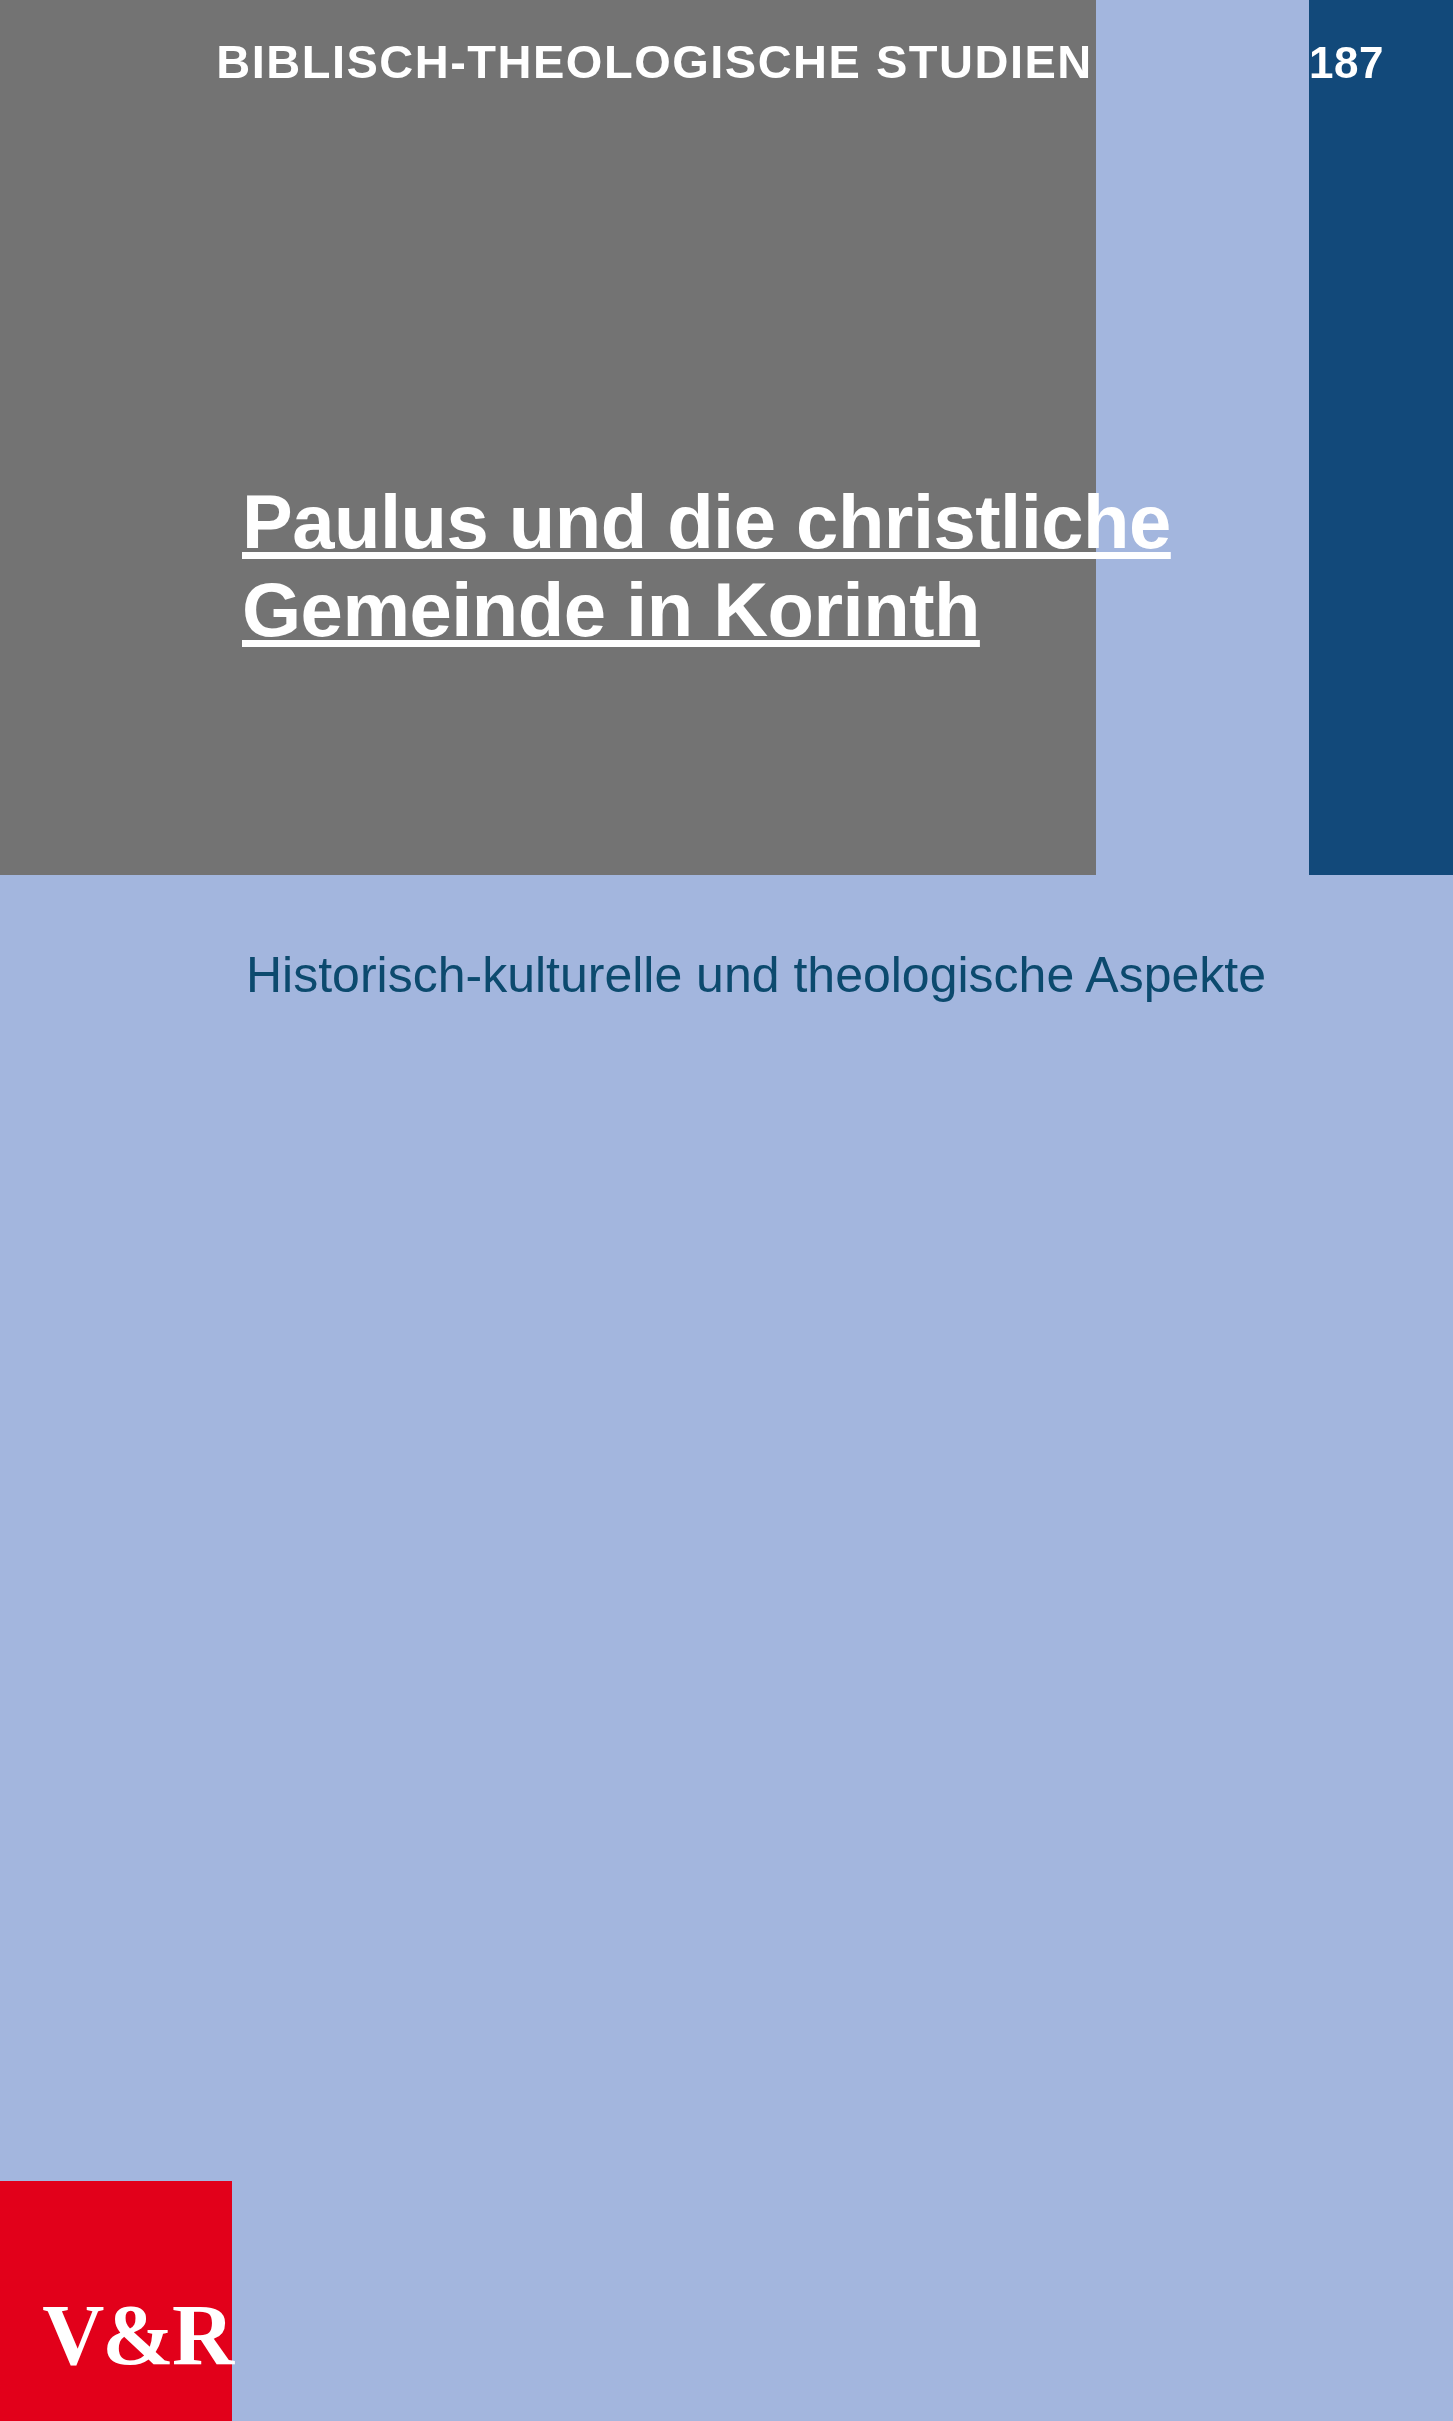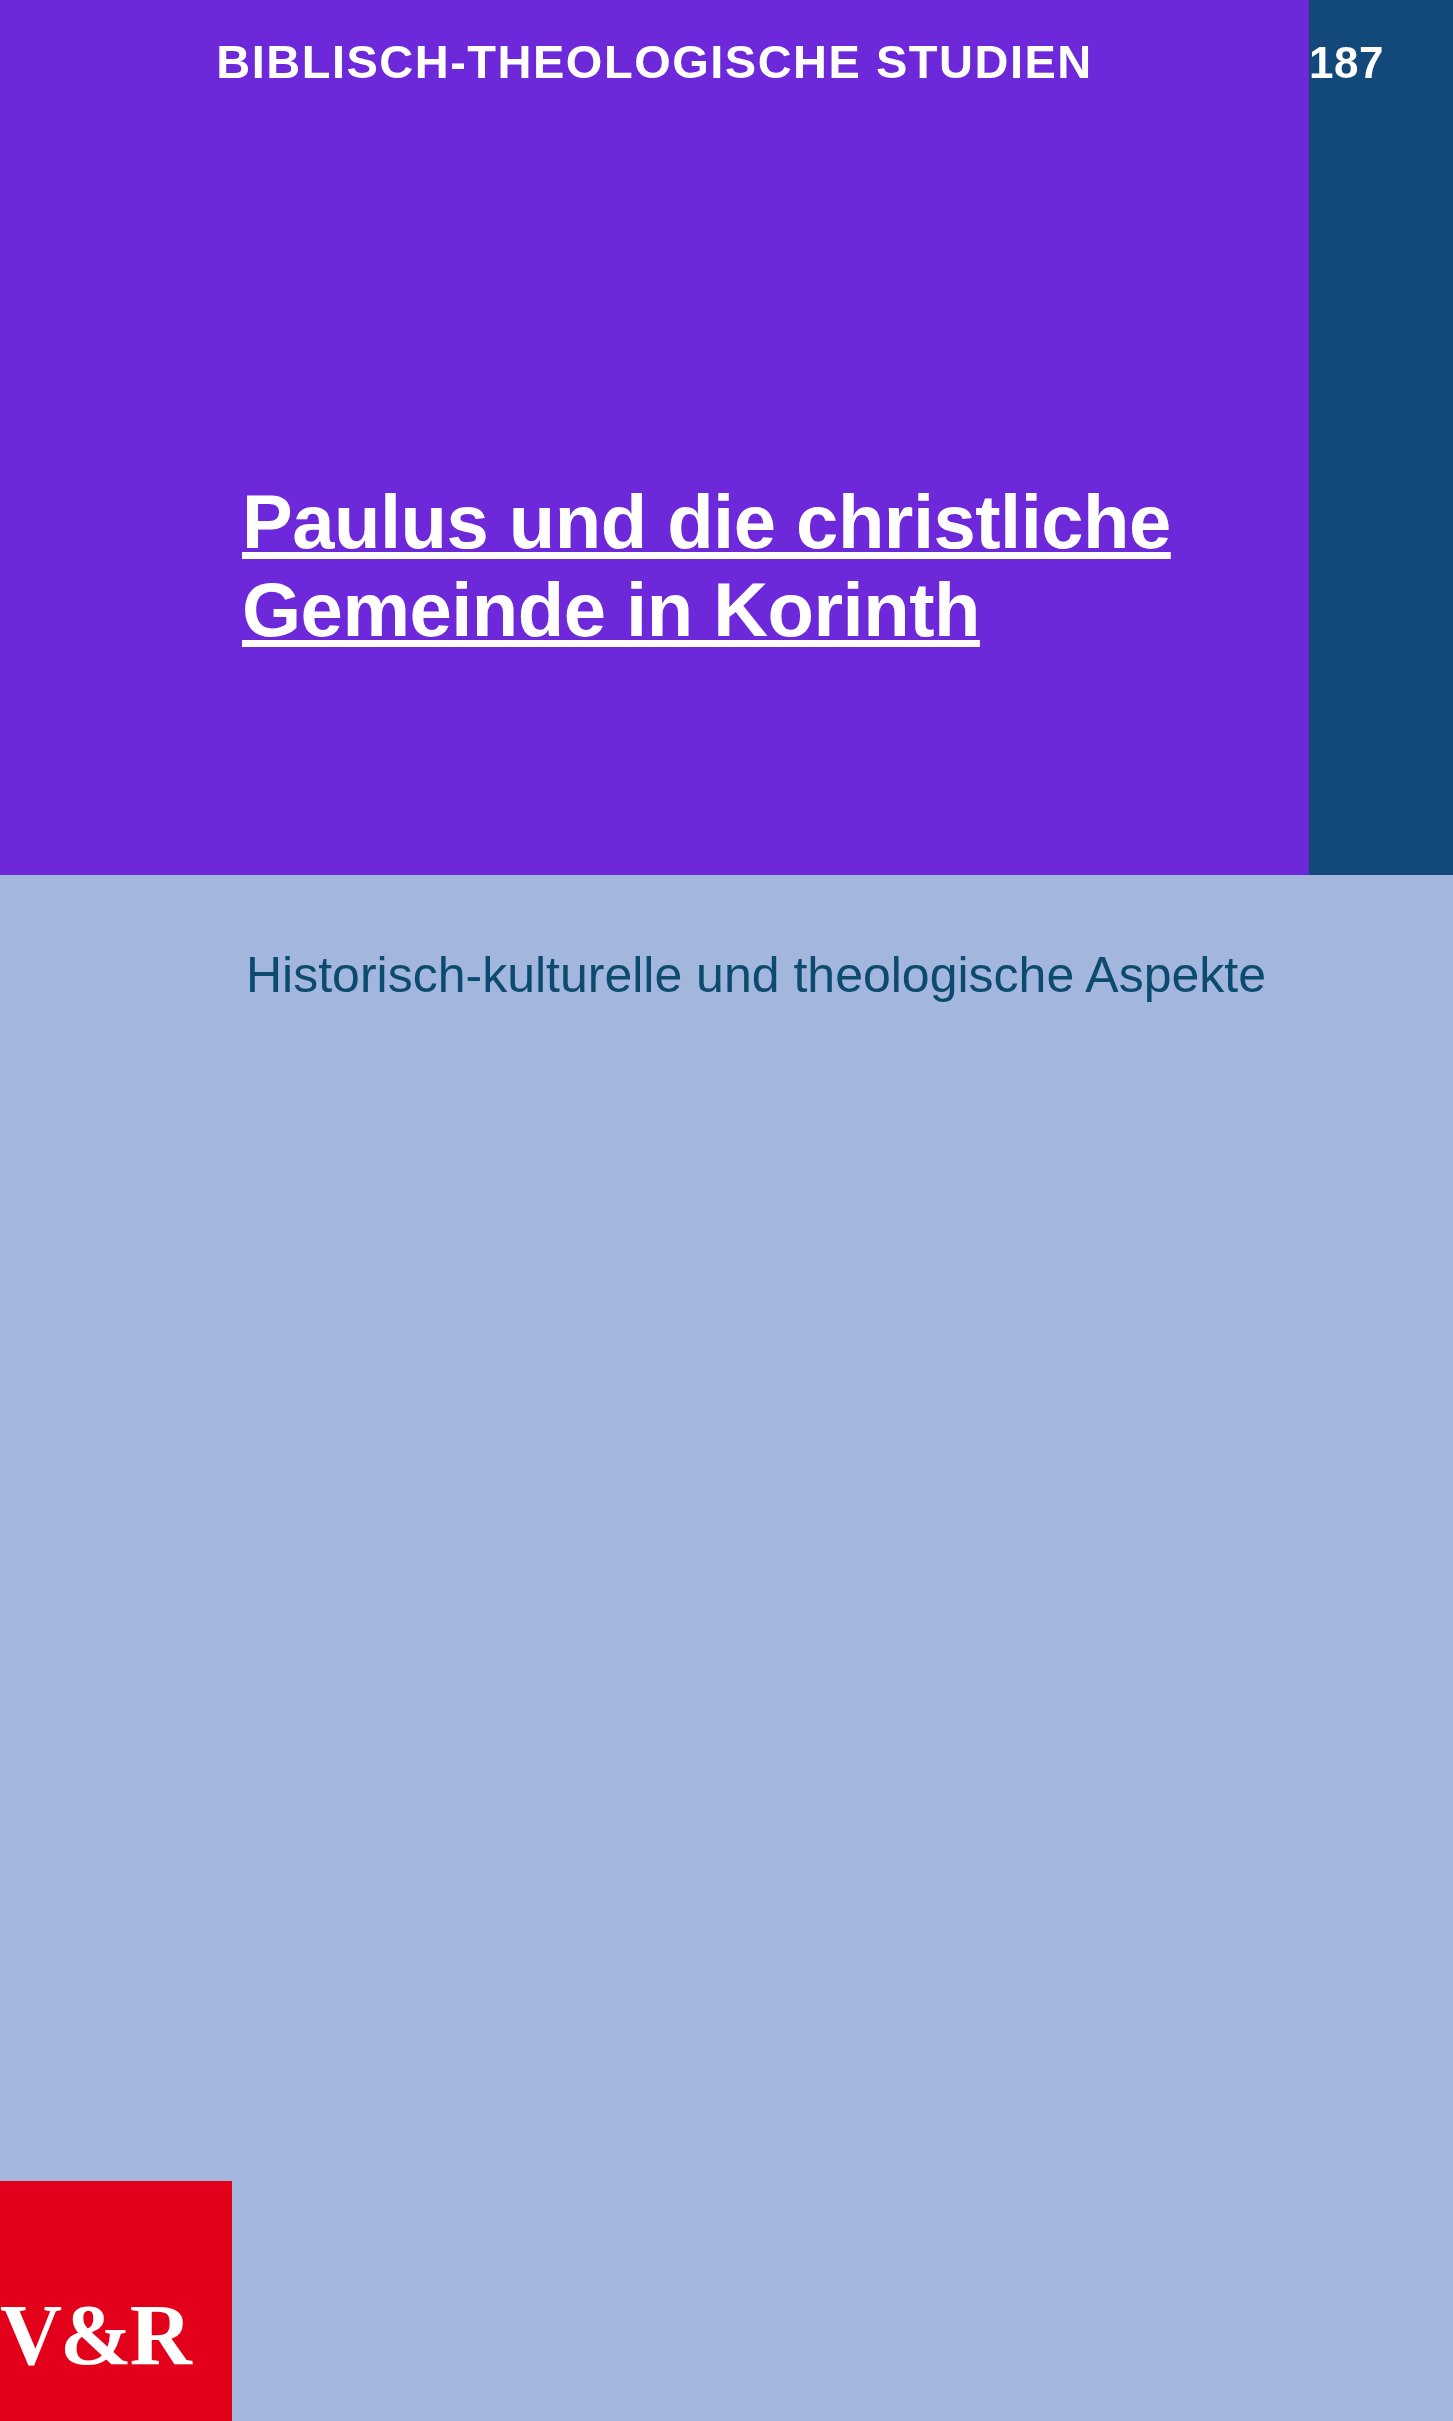--- a/index.html
+++ b/index.html
@@ -17,23 +17,23 @@
     height: 2421px;
     overflow: hidden;
     background: #a3b6de; 
   }
 
   
   .series-band {
     position: absolute;
     left: 0;
     top: 0;
-    width: 1309px;
+    width: 1096px;
     height: 875px;
-    background: #6d28d9;
+    background: #737373;
   }
 
   
   .number-block {
     position: absolute;
     left: 1309px;
     top: 0;
     width: 144px;
     height: 875px;
     background: #12497a;
@@ -111,21 +111,21 @@
     bottom: 0;
     width: 232px;
     height: 240px;
     background: #e2001a;
   }
   .logo .vr {
     position: absolute;
     left: 0;
     right: 0;
     bottom: 36px;
-    text-align: left;
+    text-align: right;
     color: #ffffff;
     font-family: "Liberation Serif", serif;
     font-size: 86px;
     font-weight: bold;
     letter-spacing: -2px;
   }
 </style>
 </head>
 <body>
 

